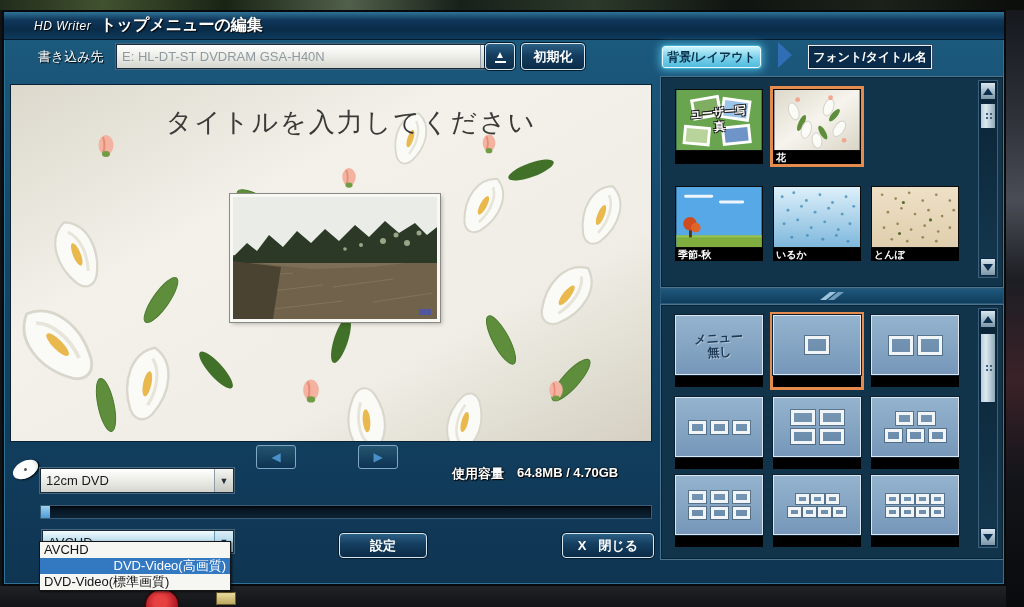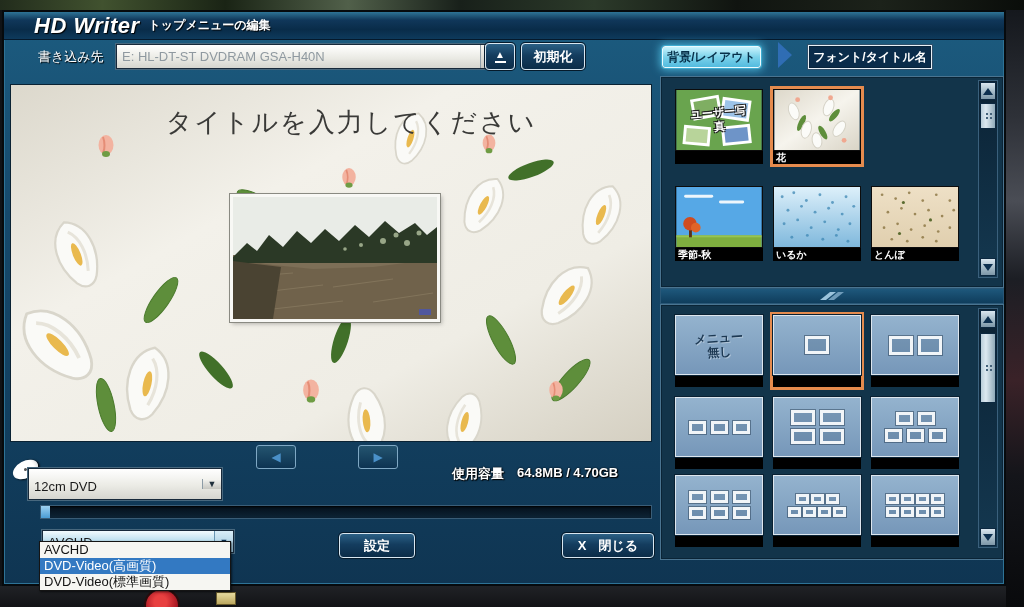--- a/index.html
+++ b/index.html
@@ -16,35 +16,35 @@
   .red-disc{position:absolute;left:146px;top:4px;width:32px;height:30px;border-radius:50%;
     background:radial-gradient(circle at 45% 40%,#e84040 25%,#a51420 70%,#6a0c14);box-shadow:0 0 0 2px #2a0c0c;}
   .yellow-item{position:absolute;left:216px;top:6px;width:20px;height:13px;background:linear-gradient(180deg,#e8dca0,#bca860);border:1px solid #6a5c2c;}
 
   
   .window{position:absolute;left:2px;top:10px;width:1004px;height:576px;
     background:linear-gradient(180deg,#1c5c80 0%,#16496b 35%,#123f5f 70%,#0f3552 100%);
     border:2px solid #060a0d;box-shadow:inset 0 0 0 1px #2e7396;}
   .titlebar{position:absolute;left:0;top:0;right:0;height:28px;display:flex;align-items:center;gap:9px;padding-left:30px;
     background:linear-gradient(180deg,#2e7396 0%,#10375a 30%,#092c49 65%,#0e3a5c 100%);border-bottom:1px solid #05192b;}
-  .brand{font-size:22px;font-weight:bold;font-style:italic;color:#fff;letter-spacing:.5px;text-shadow:1px 1px 1px #000;}
-  .trest{font-size:12px;font-weight:bold;color:#fff;text-shadow:1px 1px 1px #000;}
+  .brand{font-size:12px;font-weight:normal;font-style:italic;color:#fff;letter-spacing:.5px;text-shadow:1px 1px 1px #000;}
+  .trest{font-size:16px;font-weight:bold;color:#fff;text-shadow:1px 1px 1px #000;}
 
   .lbl{position:absolute;color:#fff;font-size:13px;font-weight:normal;text-shadow:1px 1px 1px #000;}
   .dest{left:34px;top:36px;}
 
   
   .combo{position:absolute;display:flex;align-items:stretch;background:linear-gradient(180deg,#ffffff,#ebebe5 55%,#d5d5cf);
     border:1px solid #17293a;box-shadow:0 0 0 1px #48687e;}
   .combo-text{flex:1;font-size:13px;padding:4px 5px 0;white-space:nowrap;overflow:hidden;color:#1a1a1a;}
   .combo-btn{width:19px;display:flex;align-items:center;justify-content:center;
     background:linear-gradient(180deg,#f5f5f1,#c7c7c1);border-left:1px solid #8d9ca6;color:#20303c;font-size:9px;}
   .drive{left:112px;top:32px;width:384px;height:25px;}
   .drive .combo-text{color:#8f99a0;}
-  .disc-size{left:24px;top:456px;width:194px;height:32px;align-items:center;}
+  .disc-size{left:36px;top:456px;width:194px;height:25px;}
   .avchd{left:38px;top:518px;width:192px;height:23px;background:linear-gradient(180deg,#f3fbfe,#bfe0ef 45%,#8dc0da);}
   .avchd .combo-btn{background:linear-gradient(180deg,#d9edf7,#97c4dc);border-left:1px solid #6795b2;color:#0f3354;}
 
   
   .navy-btn{position:absolute;background:linear-gradient(180deg,#2b6085 0%,#143d5f 45%,#0b2c48 100%);
     border:1px solid #d9e7f1;border-radius:4px;color:#fff;font-weight:bold;font-size:13px;
     box-shadow:0 0 0 1px #051a2b;display:flex;align-items:center;justify-content:center;}
   .eject{left:481px;top:31px;width:30px;height:27px;}
   .ejw{display:flex;flex-direction:column;align-items:center;line-height:1;color:#fff;font-size:10px;}
   .ejbar{width:11px;height:2px;background:#fff;margin-top:1px;}
@@ -73,32 +73,32 @@
     box-shadow:1px 1px 2px #000;}
   .disc-icon::after{content:"";position:absolute;left:12px;top:7px;width:3px;height:3px;border-radius:50%;background:#555;}
 
   .capacity{position:absolute;left:448px;top:453px;display:flex;gap:13px;font-size:13px;font-weight:bold;color:#fff;
     text-shadow:1px 1px 1px #000,0 0 2px #000;}
 
   .progress{position:absolute;left:36px;top:493px;width:612px;height:14px;border:1px solid #3a5d77;
     background:linear-gradient(180deg,#040f1a,#0d2436);box-shadow:inset 0 1px 2px #000;}
   .progress .fill{width:9px;height:100%;background:linear-gradient(180deg,#9ed2f2,#4a9cd4);}
 
-  .settings{left:335px;top:521px;width:76px;height:25px;}
+  .settings{left:335px;top:521px;width:88px;height:25px;}
   .start-btn{position:absolute;left:450px;top:518px;width:94px;height:28px;
     background:linear-gradient(180deg,#12314e,#0a2238);border:1px solid #2a5878;border-radius:4px;
     color:#7c1626;font-weight:bold;font-size:13px;display:flex;align-items:center;justify-content:center;gap:9px;}
   .rec{width:13px;height:13px;border-radius:50%;background:radial-gradient(circle at 35% 35%,#e83040,#a50f1c);flex:none;}
   .close{left:558px;top:521px;width:92px;height:25px;gap:12px;}
 
   
   .droplist{position:absolute;left:39px;top:541px;width:192px;background:#f6f6f2;border:1px solid #141414;z-index:40;
     box-shadow:1px 1px 2px rgba(0,0,0,.6);}
   .opt{height:16px;line-height:16px;font-size:13px;color:#141414;padding:0 4px;white-space:nowrap;overflow:hidden;}
-  .opt.hl{background:#3379c2;color:#fff;}
+  .opt.hl{background:#3379c2;color:#fff;text-align:right;}
 
   
   .panel{position:absolute;background:#12344a;border:1px solid #4a7490;box-shadow:inset 0 0 0 1px #0a2436;}
   .p1{left:656px;top:64px;width:344px;height:212px;}
   .divider{position:absolute;left:656px;top:276px;width:344px;height:16px;
     background:linear-gradient(180deg,#1e587c,#0f3d5c);border:1px solid #2a5878;display:flex;align-items:center;justify-content:center;}
   .p2{left:656px;top:292px;width:344px;height:256px;}
 
   .tile{position:absolute;width:88px;}
   .timg{position:relative;height:62px;overflow:hidden;border:1px solid #0c0c0c;}

